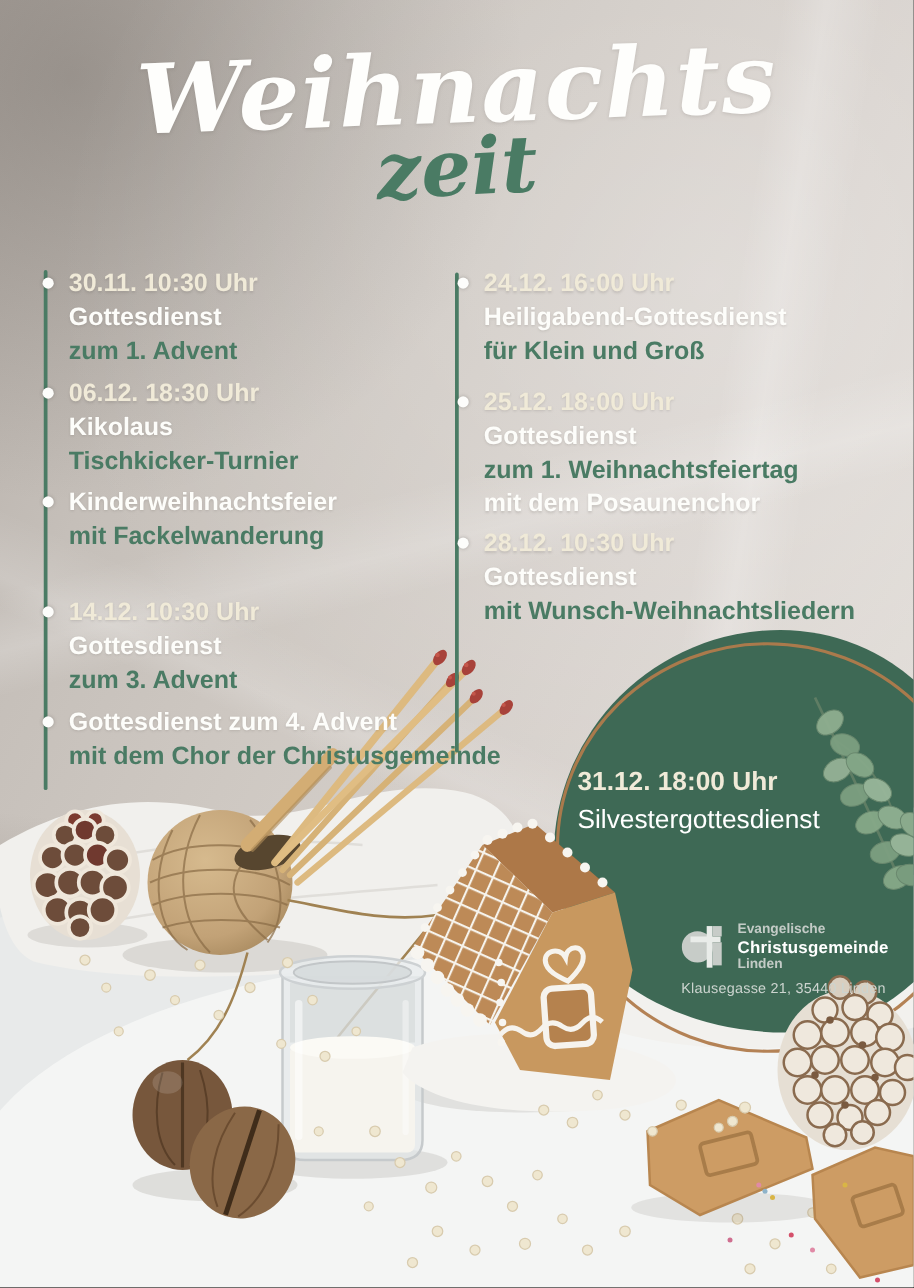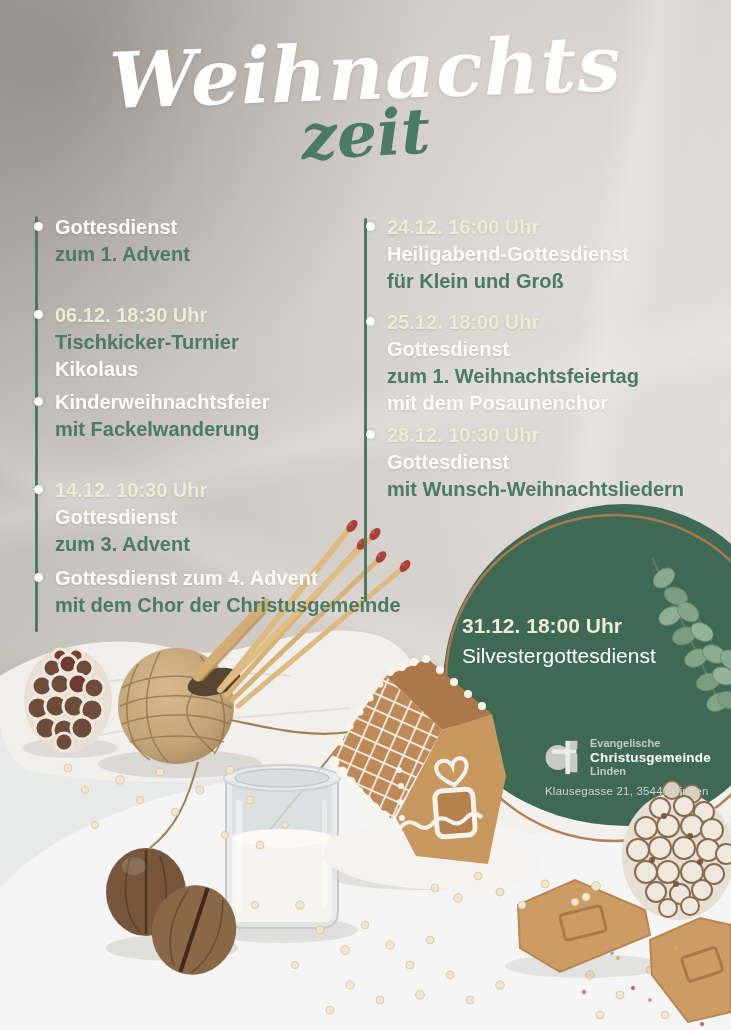--- a/index.html
+++ b/index.html
@@ -355,28 +355,29 @@
   <div class="title">
     <div class="t1">Weihnachts</div>
     <div class="t2">zeit</div>
   </div>
 
   <div class="vline" id="vl-left"></div>
   <div class="vline" id="vl-right"></div>
 
   <div class="event" style="left:55px;top:214px">
     <span class="dot"></span>
+    <div class="ln date">30.11. 10:30 Uhr</div>
     <div class="ln w">Gottesdienst</div>
     <div class="ln g">zum 1. Advent</div>
   </div>
   <div class="event" style="left:55px;top:302px">
     <span class="dot"></span>
     <div class="ln date">06.12. 18:30 Uhr</div>
+    <div class="ln w">Kikolaus</div>
     <div class="ln g">Tischkicker-Turnier</div>
-    <div class="ln w">Kikolaus</div>
   </div>
   <div class="event" style="left:55px;top:389px">
     <span class="dot"></span>
     <div class="ln w">Kinderweihnachtsfeier</div>
     <div class="ln g">mit Fackelwanderung</div>
   </div>
   <div class="event" style="left:55px;top:477px">
     <span class="dot"></span>
     <div class="ln date">14.12. 10:30 Uhr</div>
     <div class="ln w">Gottesdienst</div>

